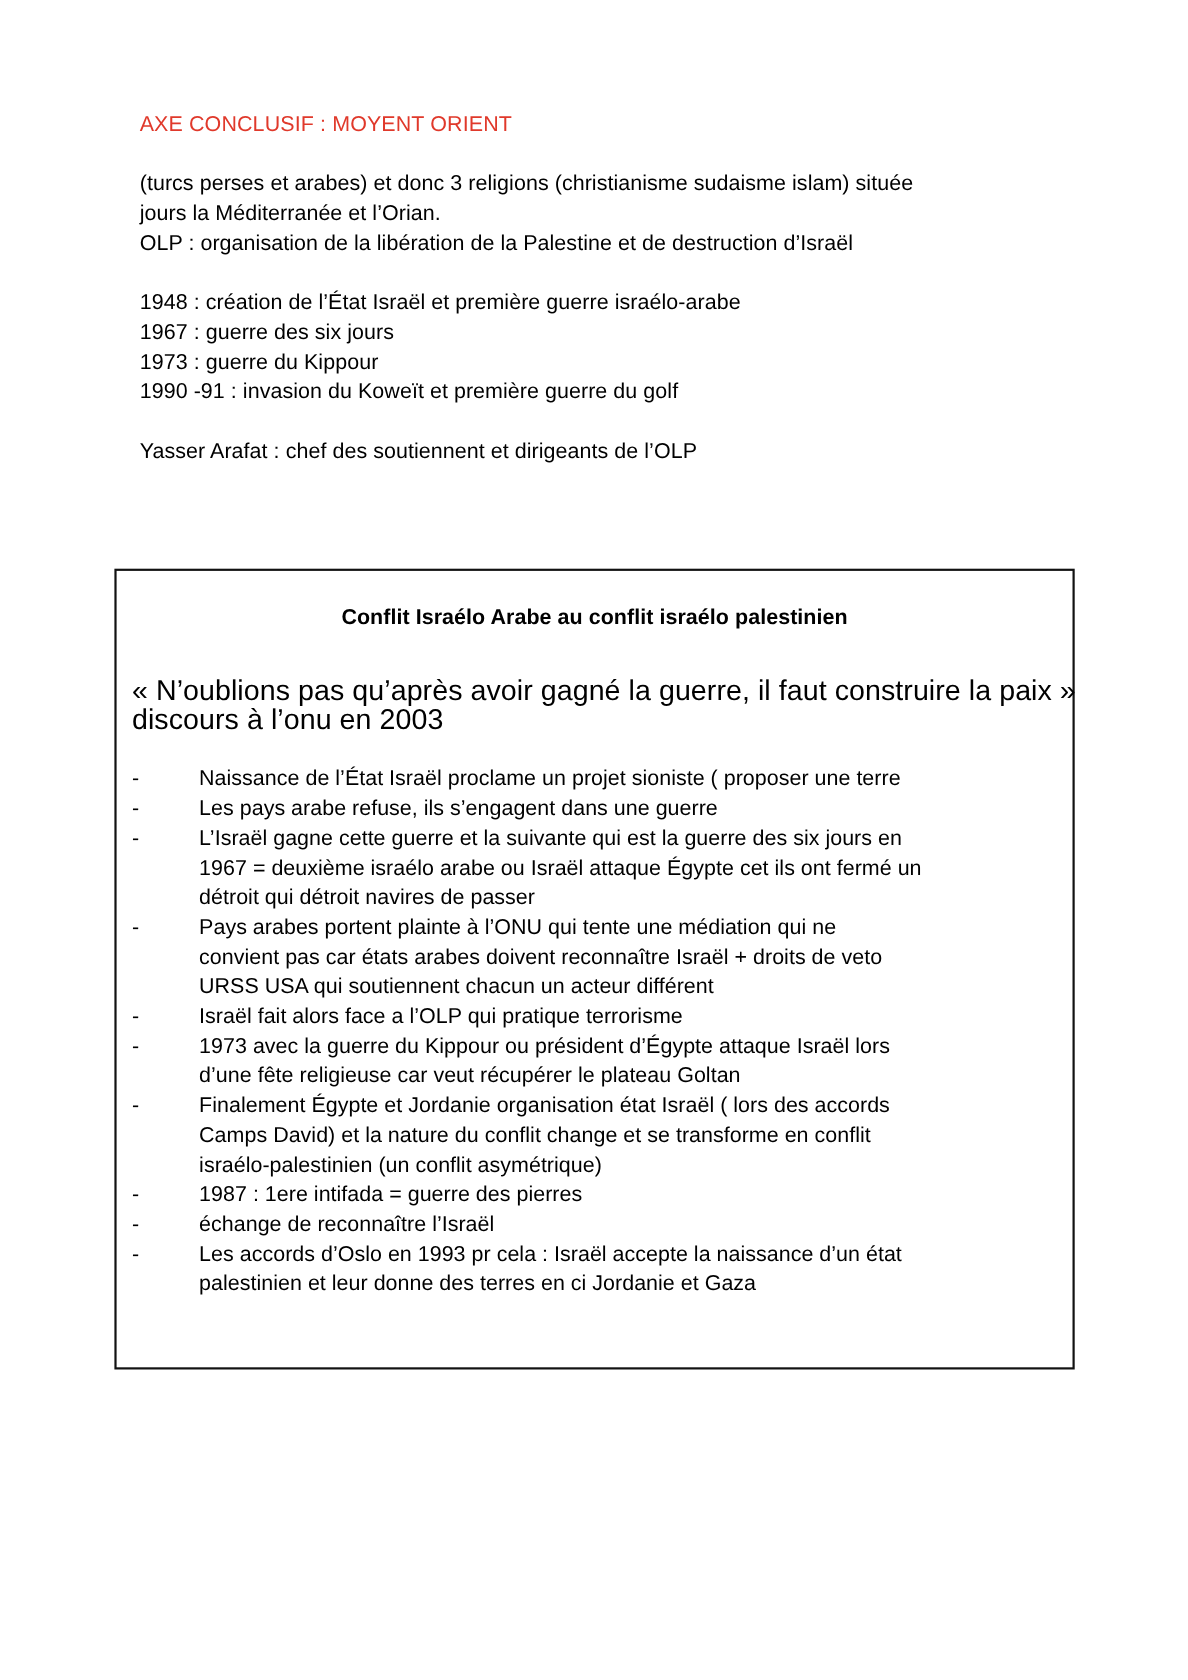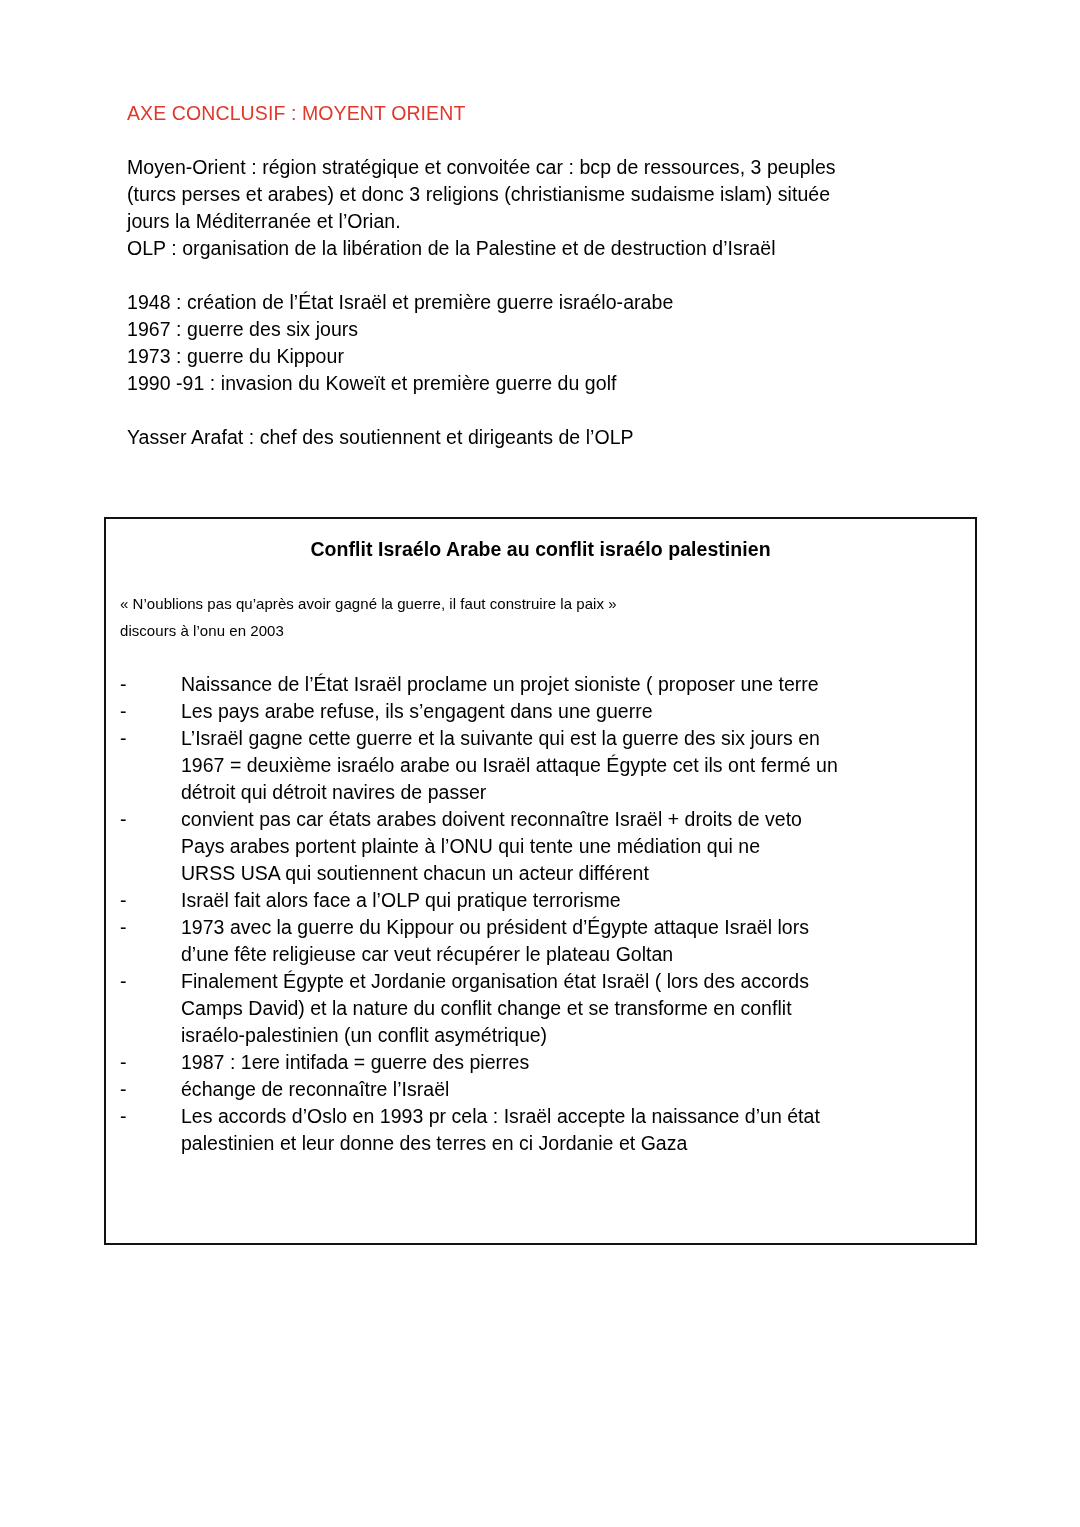--- a/index.html
+++ b/index.html
@@ -67,33 +67,33 @@
     left: 104px;
     top: 517px;
     width: 873px;
     height: 728px;
     border: 2px solid #121212;
     box-sizing: border-box;
     background: #ffffff;
   }
 
   .box-title {
-    margin: 0;
+    margin: 12px;
     padding: 17px 0 0 0;
     text-align: center;
     font-size: 19.5px;
     line-height: 27px;
     font-weight: 700;
     letter-spacing: 0.05px;
   }
 
   .box-quote {
     margin: 0;
     padding: 27px 14px 0 14px;
-    font-size: 15px;
+    font-size: 26px;
     line-height: 27px;
     letter-spacing: 0.05px;
   }
   .box-quote .para-line { white-space: nowrap; }
 
   .bullet-list {
     list-style: none;
     margin: 0;
     padding: 27px 14px 0 14px;
   }
@@ -123,21 +123,20 @@
 
 <div class="page">
 
   <div class="content">
 
     <h1 class="doc-title" style="color: rgb(224, 57, 43);">AXE CONCLUSIF : MOYENT ORIENT</h1>
 
     <span class="spacer-line"></span>
 
     <p class="para">
-      <span class="para-line">Moyen-Orient : région stratégique et convoitée car : bcp de ressources,  3 peuples</span>
       <span class="para-line">(turcs perses et arabes) et donc 3 religions (christianisme sudaisme islam) située</span>
       <span class="para-line">jours la Méditerranée et l’Orian.</span>
       <span class="para-line">OLP : organisation de la libération de la Palestine et de destruction d’Israël</span>
     </p>
 
     <span class="spacer-line"></span>
 
     <p class="para">
       <span class="para-line">1948 : création de l’État Israël et première guerre israélo-arabe</span>
       <span class="para-line">1967 : guerre des six jours</span>
@@ -183,22 +182,22 @@
         <span class="bullet-text">
           <span class="para-line">L’Israël gagne cette guerre et la suivante qui est la guerre des six jours en</span>
           <span class="para-line">1967 = deuxième israélo arabe ou Israël attaque Égypte cet ils ont fermé un</span>
           <span class="para-line">détroit qui détroit navires de passer</span>
         </span>
       </li>
 
       <li class="bullet-item">
         <span class="bullet-dash">-</span>
         <span class="bullet-text">
+          <span class="para-line">Pays arabes portent plainte à l’ONU qui tente une médiation qui ne</span>
           <span class="para-line">convient pas car états arabes doivent reconnaître Israël + droits de veto</span>
-          <span class="para-line">Pays arabes portent plainte à l’ONU qui tente une médiation qui ne</span>
           <span class="para-line">URSS USA qui soutiennent chacun un acteur différent</span>
         </span>
       </li>
 
       <li class="bullet-item">
         <span class="bullet-dash">-</span>
         <span class="bullet-text">
           <span class="para-line">Israël fait alors face a l’OLP qui pratique terrorisme</span>
         </span>
       </li>

